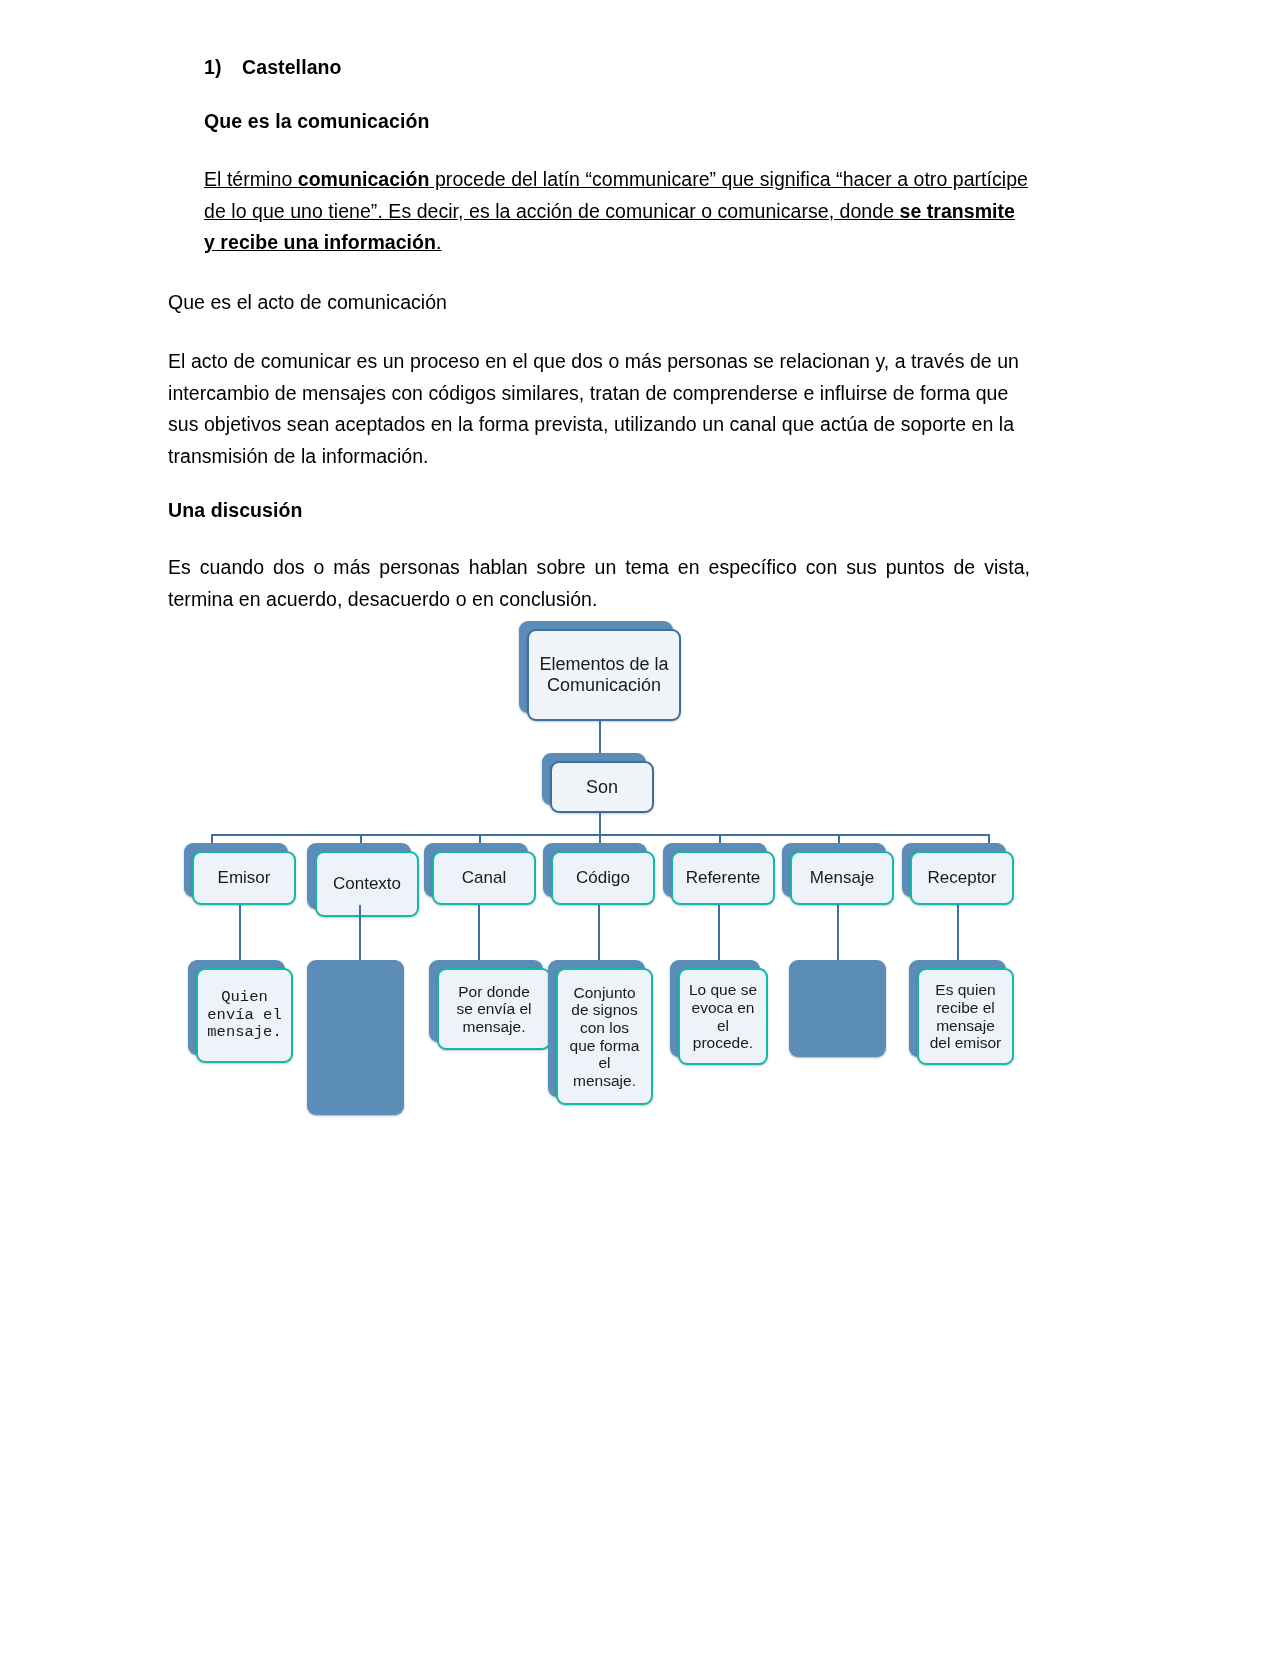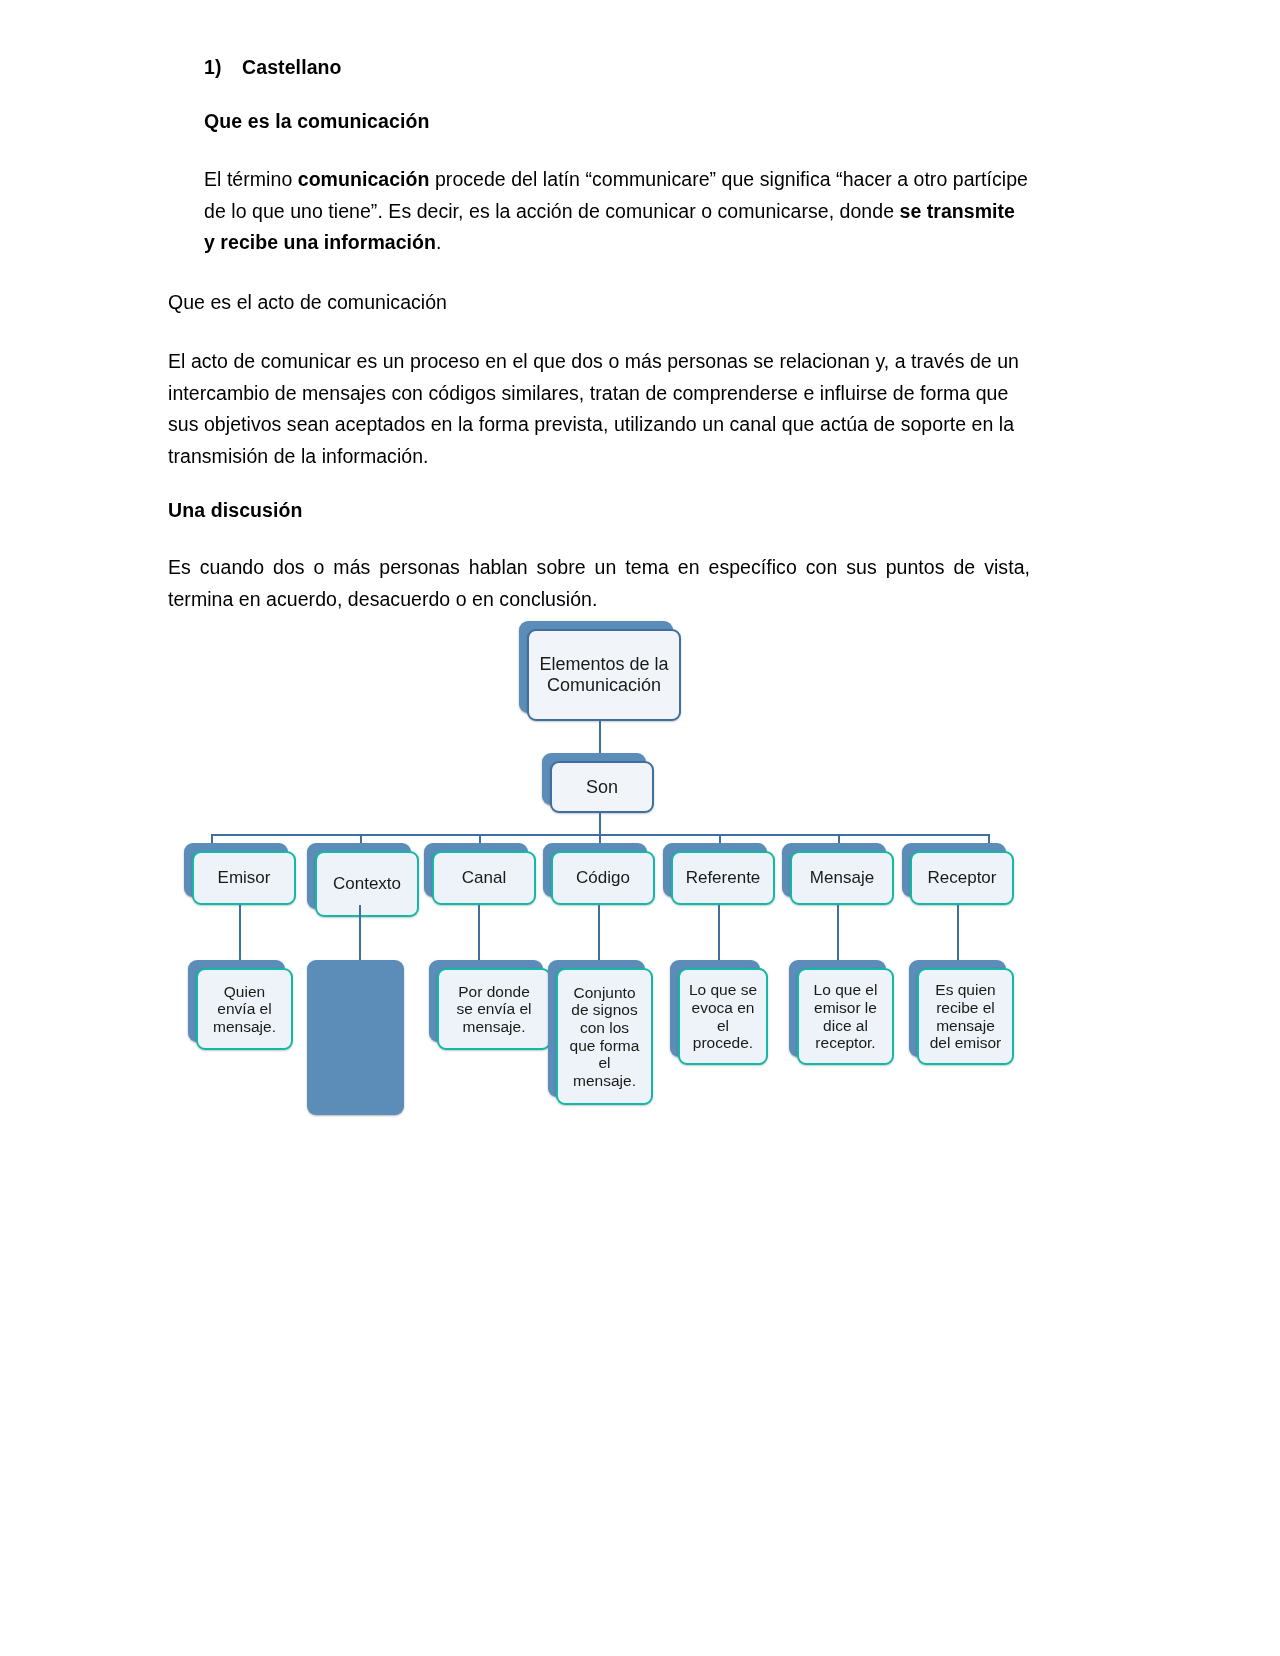--- a/index.html
+++ b/index.html
@@ -58,20 +58,21 @@
     padding-left: 36px;
     letter-spacing: 0.1px;
   }
 
   .para-indent {
     font-size: 19.5px;
     line-height: 1.62;
     margin: 0 0 28px 0;
     padding-left: 36px;
     letter-spacing: 0.05px;
+    text-decoration: underline;
   }
 
   .para {
     font-size: 19.5px;
     line-height: 1.62;
     margin: 0 0 28px 0;
     letter-spacing: 0.05px;
   }
 
   .h-bold-flush {
@@ -262,21 +263,21 @@
     </div>
 
     <div class="conn v" style="left:239px; top:297px; height:58px;"></div>
     <div class="conn v" style="left:359px; top:297px; height:58px;"></div>
     <div class="conn v" style="left:478px; top:297px; height:58px;"></div>
     <div class="conn v" style="left:598px; top:297px; height:58px;"></div>
     <div class="conn v" style="left:718px; top:297px; height:58px;"></div>
     <div class="conn v" style="left:837px; top:297px; height:58px;"></div>
     <div class="conn v" style="left:957px; top:297px; height:58px;"></div>
 
-    <div class="sa-box" style="left:188px; top:352px; width:105px; height:90px;">
+    <div class="sa-box" style="left:188px; top:352px; width:105px; height:103px;font-family:Liberation Mono, monospace;">
       <div class="plate-back"></div>
       <div class="plate-front">
         <span style="font-size:15.5px;">Quien
 envía el
 mensaje.</span>
       </div>
     </div>
 
     <div class="sa-box" style="left:307px; top:352px; width:105px; height:163px;">
       <div class="plate-back"></div>
@@ -308,26 +309,20 @@
       <div class="plate-front">
         <span style="font-size:15.5px;">Lo que se
 evoca en
 el
 procede.</span>
       </div>
     </div>
 
     <div class="sa-box" style="left:789px; top:352px; width:105px; height:105px;">
       <div class="plate-back"></div>
-      <div class="plate-front">
-        <span style="font-size:15.5px;">Lo que el
-emisor le
-dice al
-receptor.</span>
-      </div>
     </div>
 
     <div class="sa-box" style="left:909px; top:352px; width:105px; height:105px;">
       <div class="plate-back"></div>
       <div class="plate-front">
         <span style="font-size:15.5px;">Es quien
 recibe el
 mensaje
 del emisor</span>
       </div>

